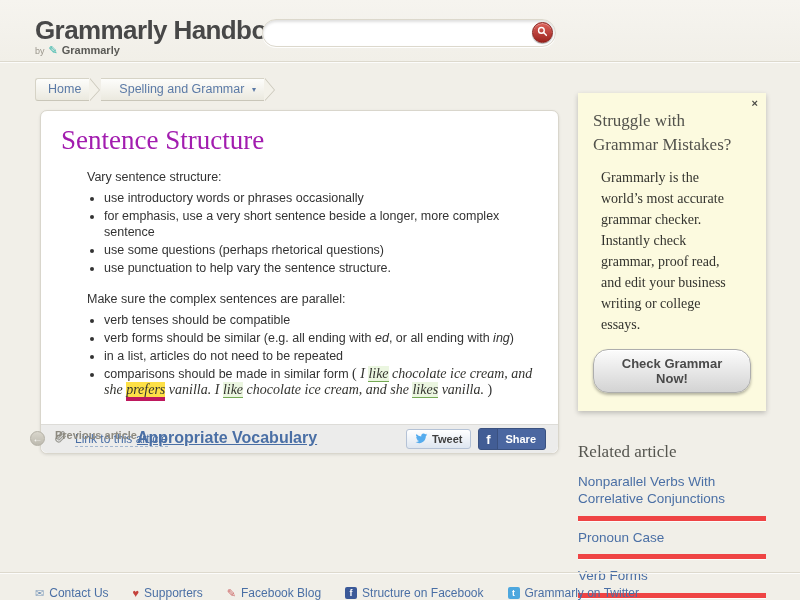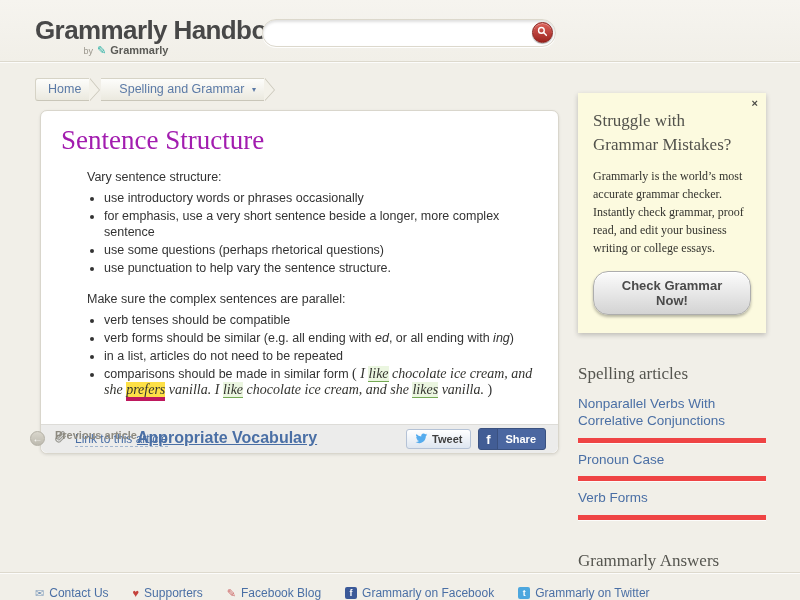--- a/index.html
+++ b/index.html
@@ -8,21 +8,21 @@
     position:relative; width:800px; height:600px; margin:0 auto;
     background:#f1efe8; overflow:hidden;
   }
 
   
   .header-band { position:absolute; top:0; left:0; width:800px; height:61px;
     background:linear-gradient(#f6f4ef,#f1efe8); border-bottom:1px solid #ddd9cd;
     box-shadow:0 1px 0 rgba(255,255,255,.8); }
   .logo { position:absolute; top:17px; left:35px; width:182px; }
   .logo-title { font-size:26px; font-weight:bold; color:#484848; letter-spacing:-0.6px; line-height:26px; white-space:nowrap; }
-  .byline { margin-top:1px; display:flex; justify-content:center; align-items:baseline; gap:4px; }
+  .byline { margin-top:1px; display:flex; justify-content:flex-start; align-items:baseline; gap:4px; }
   .byline-prefix { font-size:9px; color:#9a968c; }
   .byline-brand { font-size:11px; font-weight:bold; color:#5a5a56; }
   .pencil-brand-icon { color:#2fb3a7; font-size:11px; line-height:10px; }
 
   .search-wrap { position:absolute; top:19px; left:262px; width:292px; height:26px;
     background:#fff; border:1px solid #dcd8cc; border-radius:14px;
     box-shadow:inset 0 2px 3px rgba(0,0,0,.13), 0 1px 0 rgba(255,255,255,.9); }
   .search-input { position:absolute; top:1px; left:10px; width:245px; height:22px;
     border:none; background:transparent; outline:none; font-size:13px; color:#333; }
   .search-btn { position:absolute; top:2px; right:2px; width:21px; height:21px;
@@ -87,22 +87,22 @@
   .pn-link { font-size:16px; color:#4a6fa5; text-decoration:underline; cursor:pointer; }
 
   
   .sidebar { position:absolute; top:93px; left:578px; width:188px; }
   .promo { position:relative; background:#fcfadf; padding:14px 15px 18px;
     box-shadow:0 2px 5px rgba(0,0,0,.22); }
   .promo-close { position:absolute; top:5px; right:8px; font-size:11px; font-weight:bold;
     color:#4a4a46; cursor:pointer; background:none; border:none; padding:0; line-height:11px; }
   .promo-heading { font-family:"Liberation Serif", serif; font-weight:normal;
     font-size:17px; line-height:1.4; color:#52524c; margin:2px 0 10px; }
-  .promo-body { font-family:"Liberation Serif", serif; font-size:12px; line-height:1.5;
-    color:#33332e; margin:0 0 14px; }
+  .promo-body { font-family:"Liberation Serif", serif; font-size:14px; line-height:1.5;
+    color:#33332e; margin:0 8px 14px; }
   .promo-btn { display:block; margin:0 auto; padding:6px 13px; border-radius:15px;
     background:linear-gradient(#fcfcfc,#d3d3d3); border:1px solid #adadad;
     box-shadow:0 2px 3px rgba(0,0,0,.28), inset 0 1px 0 #fff;
     font-size:13px; font-weight:bold; color:#4a4a4a; cursor:pointer; }
   .side-section { margin-top:31px; }
   .side-heading { font-family:"Liberation Serif", serif; font-weight:normal;
     font-size:17px; color:#55554f; margin:0 0 8px; }
   .rel-list { list-style:none; margin:0; padding:0; font-size:13.5px; }
   .rel-list li { padding:8px 0; border-bottom:5px solid #ef4444; box-shadow:0 1px 0 rgba(255,255,255,.8); }
   .rel-list li:first-child { padding-top:3px; }
@@ -216,21 +216,21 @@
 
   <aside class="sidebar">
     <div class="promo">
       <button class="promo-close">×</button>
       <h3 class="promo-heading">Struggle with Grammar Mistakes?</h3>
       <p class="promo-body">Grammarly is the world’s most accurate grammar checker. Instantly check grammar, proof read, and edit your business writing or college essays.</p>
       <button class="promo-btn">Check Grammar Now!</button>
     </div>
 
     <div class="side-section">
-      <h3 class="side-heading">Spelling articles</h3>
+      <h3 class="side-heading">Related article</h3>
       <ul class="rel-list">
         <li>
           <a>Nonparallel Verbs With Correlative Conjunctions</a>
         </li>
         <li>
           <a>Pronoun Case</a>
         </li>
         <li>
           <a>Verb Forms</a>
         </li>
@@ -252,21 +252,21 @@
     <a class="f-item">
       <span class="f-glyph g-heart">♥</span>
       <span>Supporters</span>
     </a>
     <a class="f-item">
       <span class="f-glyph g-pencil">✎</span>
       <span>Facebook Blog</span>
     </a>
     <a class="f-item">
       <span class="f-sq sq-fb">f</span>
-      <span>Grammarly on Facebook</span>
+      <span>Structure on Facebook</span>
     </a>
     <a class="f-item">
       <span class="f-sq sq-tw">t</span>
       <span>Grammarly on Twitter</span>
     </a>
   </footer>
 
 </div>
 
 </body></html>

